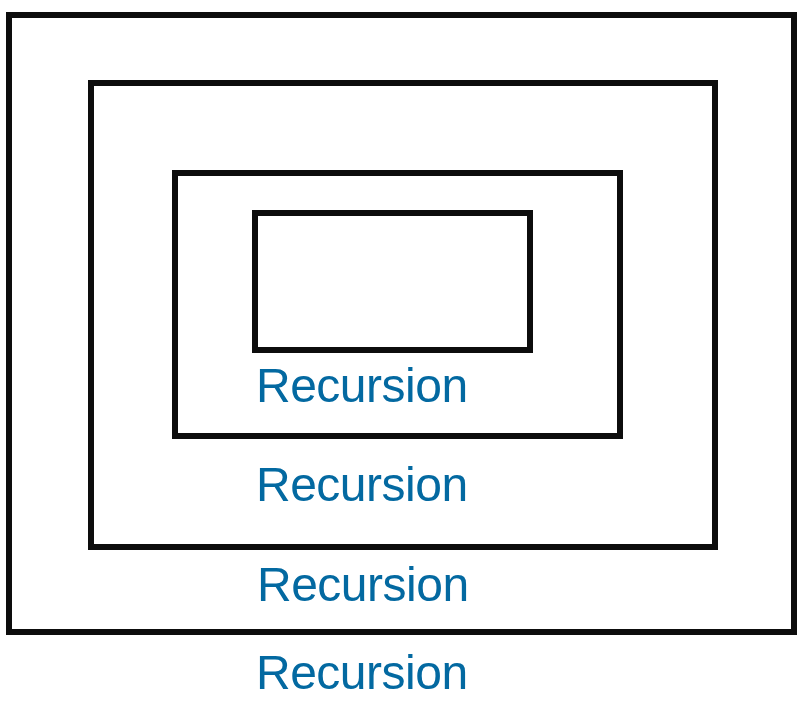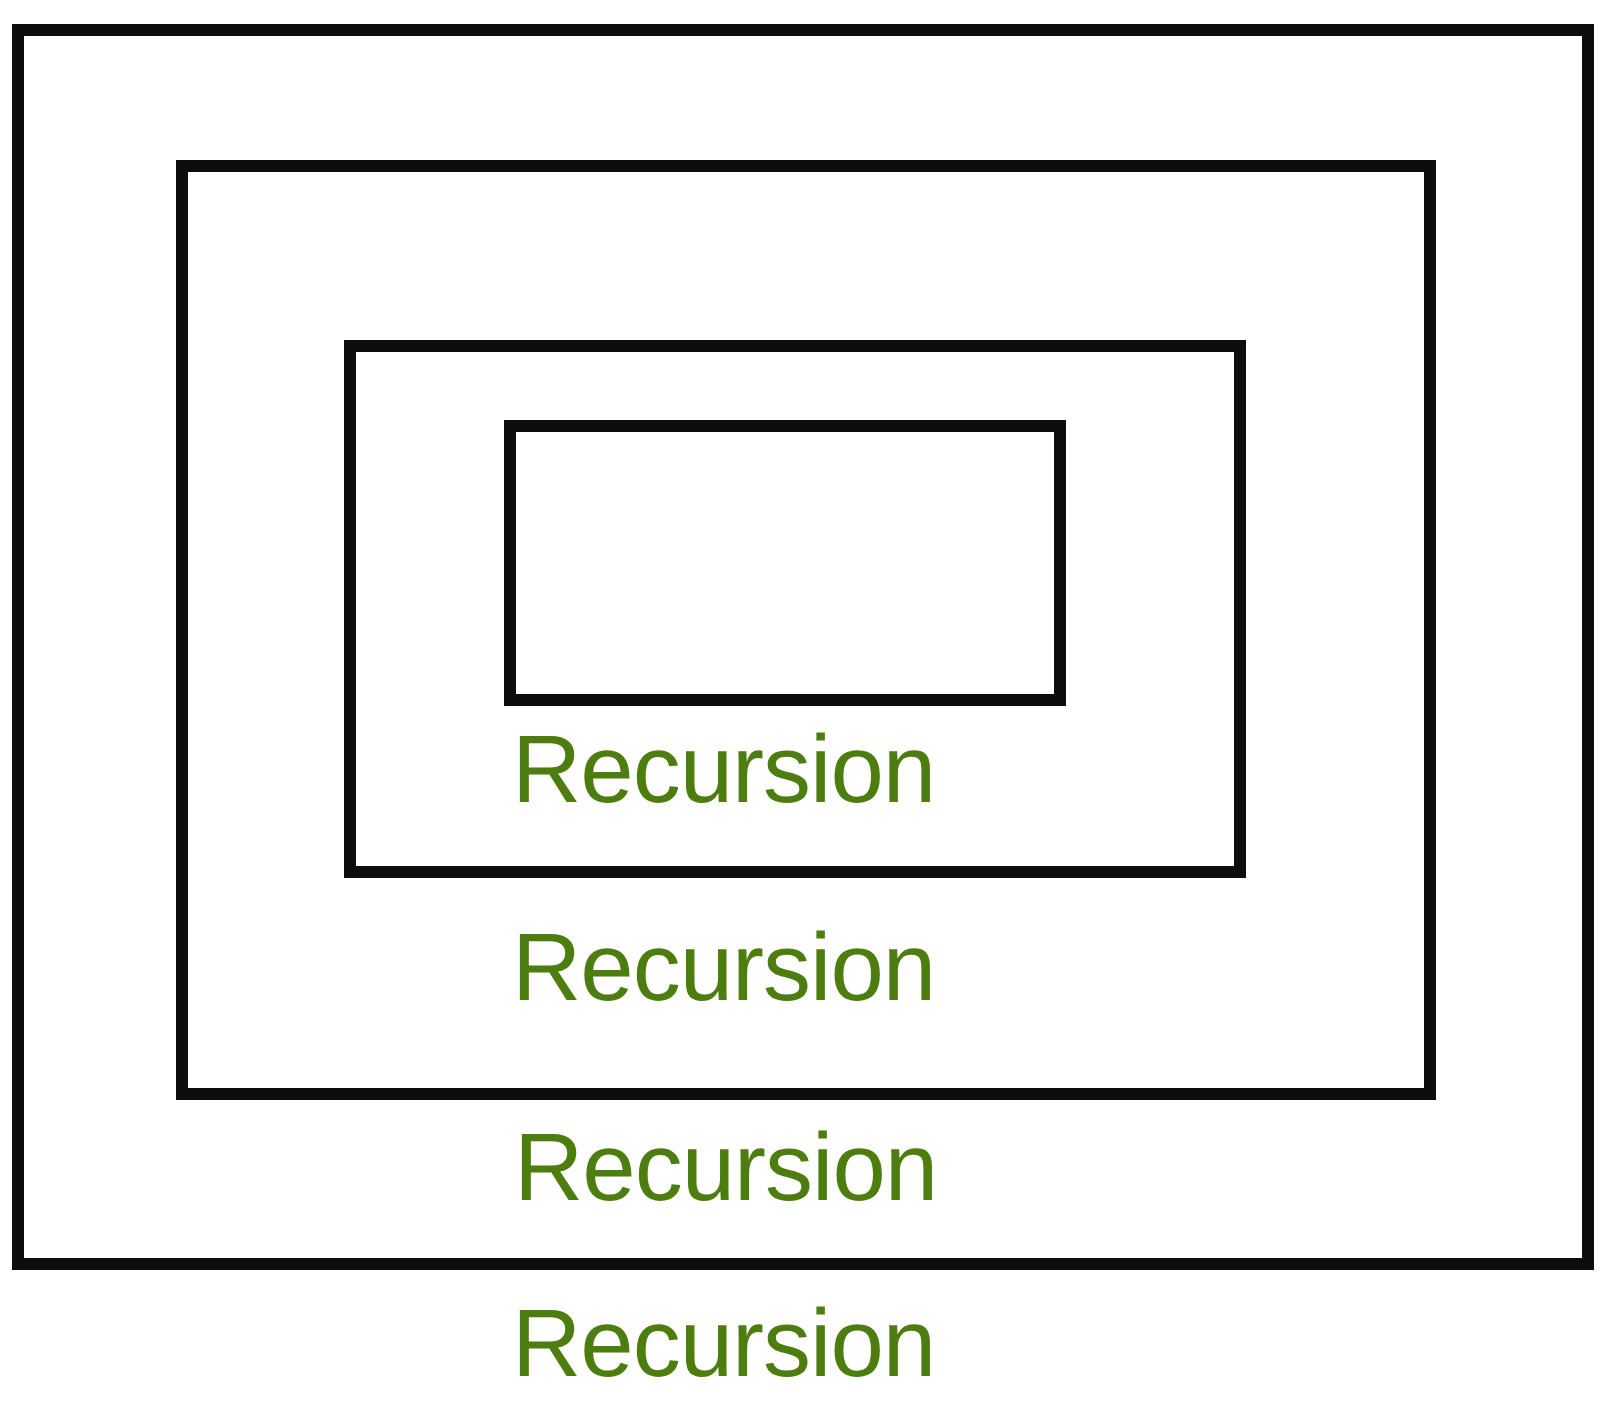--- a/index.html
+++ b/index.html
@@ -58,21 +58,21 @@
     left: 252px;
     top: 210px;
     width: 281px;
     height: 143px;
     border-width: 6px;
   }
 
   
   .caption {
     position: absolute;
-    color: #4d7c0f;
+    color: #0369a1;
     font-family: "Liberation Sans", sans-serif;
     font-size: 48px;
     line-height: 1;
     letter-spacing: -0.5px;
     white-space: nowrap;
   }
 
   .caption-1 { left: 256px; top: 362px; }
   .caption-2 { left: 256px; top: 461px; }
   .caption-3 { left: 257px; top: 561px; }

